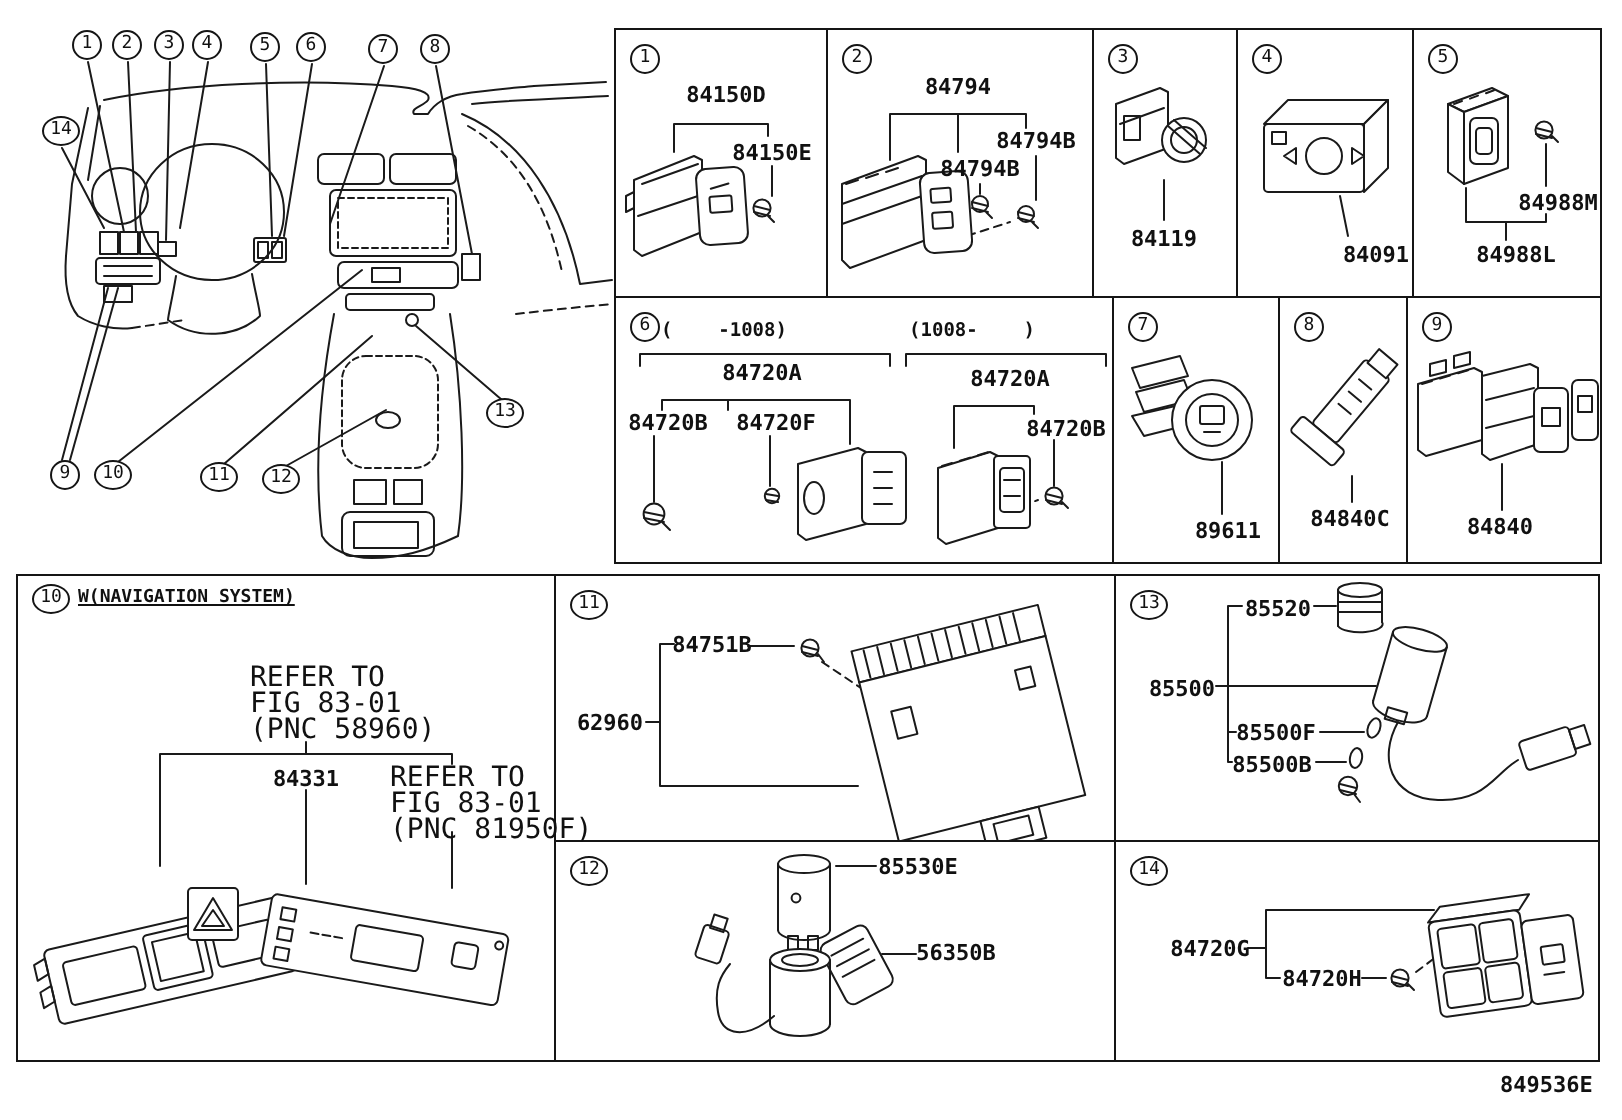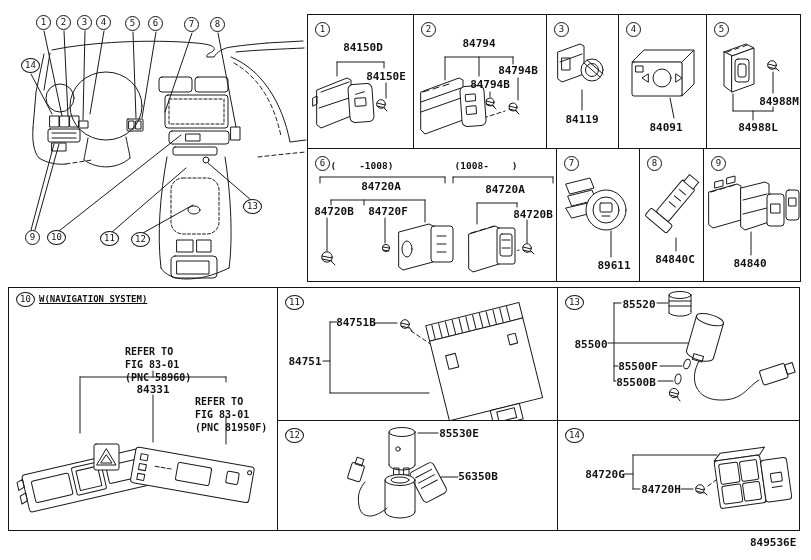--- a/index.html
+++ b/index.html
@@ -8,22 +8,22 @@
   #stage{position:absolute;inset:0;}
   .box{position:absolute;border:1.5px solid #151515;box-sizing:border-box;}
   .vl{position:absolute;width:0;border-left:1.5px solid #151515;}
   .hl{position:absolute;height:0;border-top:1.5px solid #151515;}
   .cell{position:absolute;}
   .cell > svg{position:absolute;left:0;top:0;}
   .lbl{position:absolute;font-weight:bold;font-size:11px;line-height:1;
        white-space:pre;transform:translateX(-50%);z-index:5;}
   .rng{position:absolute;font-weight:bold;font-size:9.5px;line-height:1;
        white-space:pre;transform:translateX(-50%);z-index:5;}
-  .note{position:absolute;font-weight:bold;font-size:10px;line-height:13px;
-        white-space:pre;z-index:5;margin-top:12px;}
+  .note{position:absolute;font-weight:normal;font-size:14px;line-height:13px;
+        white-space:pre;z-index:5;}
   .title{position:absolute;font-weight:bold;font-size:9px;letter-spacing:0px;
          text-decoration:underline;white-space:pre;z-index:5;}
   .circ{position:absolute;width:15px;height:15px;border:1.4px solid #151515;
         border-radius:50%;background:#fff;box-sizing:border-box;z-index:6;
         display:flex;align-items:center;justify-content:center;
         font-size:9px;line-height:1;}
   .circ.w2{width:19px;}
   .foot{position:absolute;font-weight:bold;font-size:11px;z-index:5;}
   svg path, svg rect, svg circle, svg ellipse, svg line{
     stroke:#1a1a1a;stroke-width:1;fill:none;stroke-linecap:round;stroke-linejoin:round;}
@@ -212,21 +212,21 @@
       <g class="thin">
           <path d="M52,84 L56,104"></path>
         </g>
       <path class="f" d="M14,48 L26,36 L76,36 L64,48 Z"></path>
       <path class="f" d="M64,48 L76,36 L76,70 L64,82 Z"></path>
       <rect class="f" x="14" y="48" width="50" height="34" rx="2"></rect>
       <circle cx="44" cy="64" r="9"></circle>
       <rect x="18" y="52" width="7" height="6"></rect>
       <path d="M30,60 l-6,4 l6,4 z M58,60 l6,4 l-6,4 z"></path>
     </svg>
-    <div class="lbl" style="left:48px;top:108px">84091</div>
+    <div class="lbl" style="left:70px;top:108px">84091</div>
   </div>
 
   <div class="cell" style="left:706px;top:14px;width:95px;height:136px">
     <div class="circ" style="left:8px;top:8px">5</div>
     <svg width="95" height="136" viewBox="0 0 95 136">
       <g class="thin">
           <path d="M27,80 V97 M67,58 V79 M67,93 V97 M27,97 H67 M47,97 V106"></path>
         </g>
       <path class="f" d="M18,38 L40,30 L48,34 L26,42 Z"></path>
       <path d="M21,38 l4,-1.5 m4,-1.2 l4,-1.5 m4,-1.2 l4,-1.5"></path>
@@ -390,21 +390,21 @@
         <rect class="f" x="158" y="26" width="96" height="16"></rect>
         <path d="M164,27 v14 m7,-14 v14 m7,-14 v14 m7,-14 v14 m7,-14 v14 m7,-14 v14 m7,-14 v14 m7,-14 v14 m7,-14 v14 m7,-14 v14 m7,-14 v14 m7,-14 v14"></path>
         <rect class="f" x="158" y="42" width="96" height="82"></rect>
         <rect x="170" y="60" width="10" height="14"></rect>
         <rect x="235" y="55" width="8" height="10"></rect>
         <rect class="f" x="200" y="124" width="30" height="16"></rect>
         <rect x="206" y="127" width="18" height="10"></rect>
       </g>
     </svg>
     <div class="lbl" style="left:79px;top:30px">84751B</div>
-    <div class="lbl" style="left:28px;top:69px">84751</div>
+    <div class="lbl" style="left:28px;top:69px">62960</div>
   </div>
 
   <div class="cell" style="left:277px;top:420px;width:280px;height:111px">
     <div class="circ w2" style="left:8px;top:8px">12</div>
     <svg width="280" height="111" viewBox="0 0 280 111">
       <g class="thin">
           <path d="M141,13 H161 M164,57 H181"></path>
         </g>
 
       <ellipse class="f" cx="125" cy="12" rx="13" ry="4.5"></ellipse>

